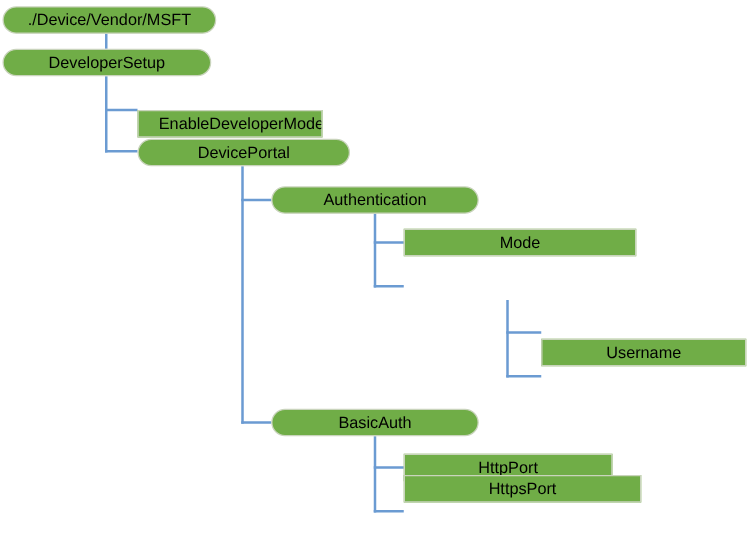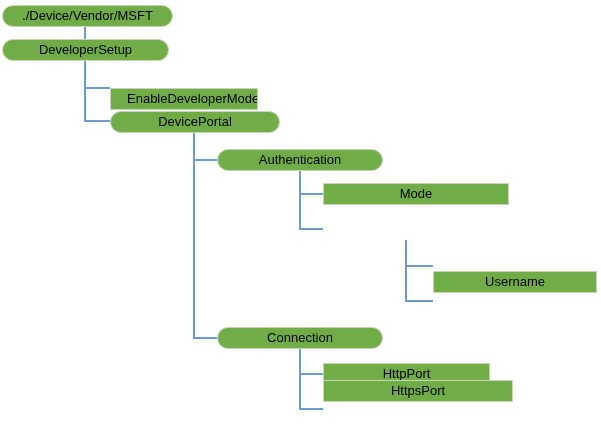--- a/index.html
+++ b/index.html
@@ -57,17 +57,17 @@
   <div class="connector" style="left:299px; top:373px; width:24px; height:2px;"></div>
   <div class="connector" style="left:299px; top:408px; width:24px; height:2px;"></div>
 
   <div class="node pill" style="left:2px;   top:5px;   width:171px;">./Device/Vendor/MSFT</div>
   <div class="node pill" style="left:2px;   top:39px;  width:167px;">DeveloperSetup</div>
   <div class="node rect" style="left:110px; top:88px;  width:148px;padding-left:16px;">EnableDeveloperMode</div>
   <div class="node pill" style="left:110px; top:111px; width:170px;">DevicePortal</div>
   <div class="node pill" style="left:217px; top:149px; width:166px;">Authentication</div>
   <div class="node rect" style="left:323px; top:183px; width:186px;">Mode</div>
   <div class="node rect" style="left:433px; top:271px; width:164px;">Username</div>
-  <div class="node pill" style="left:217px; top:327px; width:166px;">Connection</div>
+  <div class="node pill" style="left:217px; top:327px; width:166px;">BasicAuth</div>
   <div class="node rect" style="left:323px; top:363px; width:167px;">HttpPort</div>
   <div class="node rect" style="left:323px; top:380px; width:190px;">HttpsPort</div>
 
 </div>
 
 </body></html>

